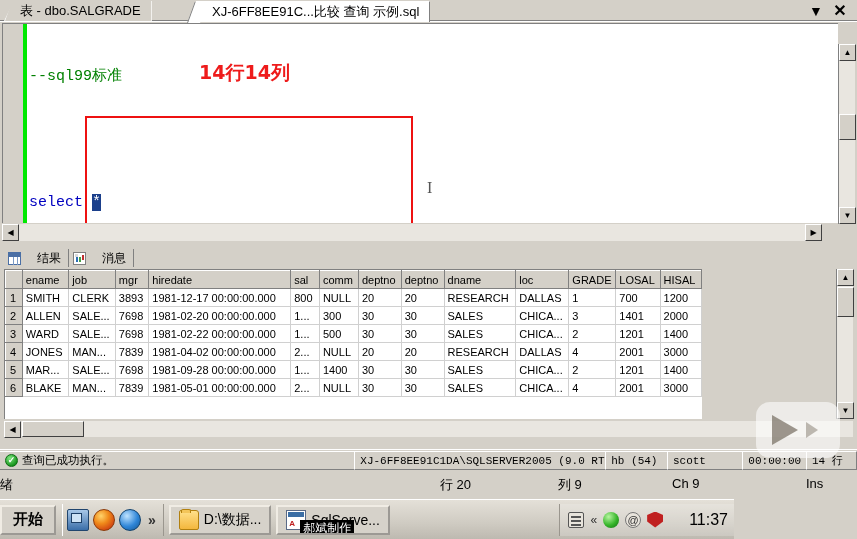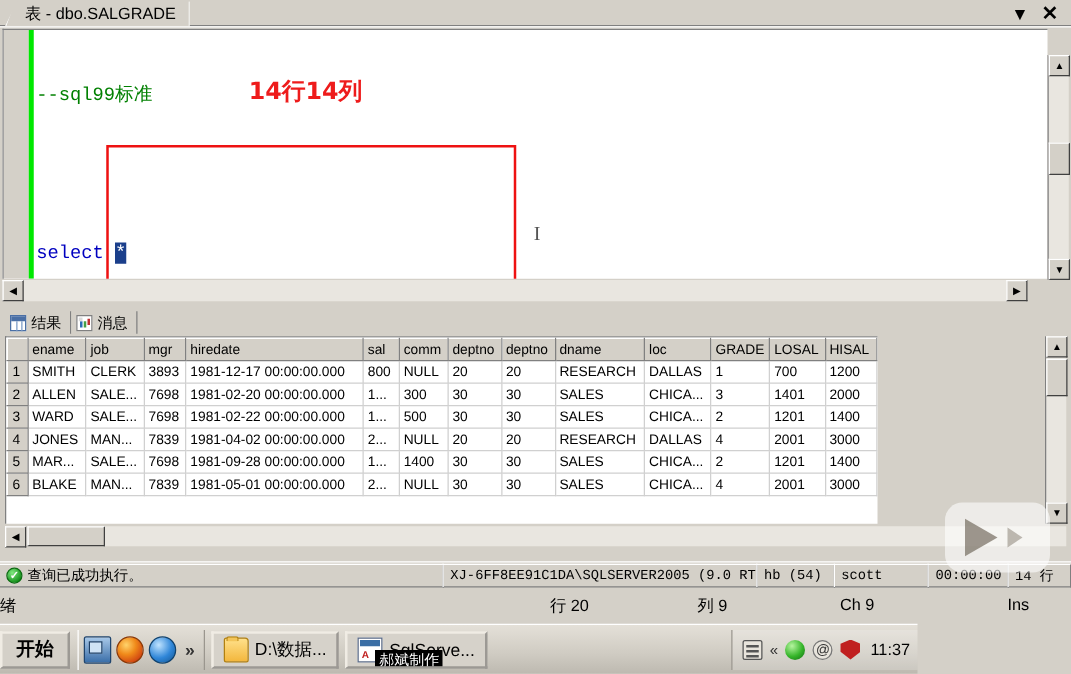--- a/index.html
+++ b/index.html
@@ -147,21 +147,21 @@
   
   .results-pane {
     position: absolute; left: 0; top: 246px; width: 857px; height: 198px;
     background: #d4d0c8;
   }
   .res-tabs {
     position: absolute; left: 4px; top: 2px; height: 19px;
     display: flex; align-items: flex-end;
   }
   .res-tab {
-    display: flex; align-items: center; gap: 4px;
+    display: flex; align-items: center; gap: 16px;
     height: 18px; padding: 0 7px 0 4px;
     font-size: 12px; color: #000;
     border-right: 1px solid #808080;
     background: #d4d0c8;
   }
   .res-tab .ico { width: 13px; height: 13px; display:inline-block; position: relative; }
   .ico-grid { background: #fff; border: 1px solid #4a6fa5; }
   .ico-grid::before {
     content:""; position:absolute; left:0; top:0; width:100%; height:4px; background:#4a6fa5;
   }
@@ -360,21 +360,21 @@
   }
   .ico-at {
     border-radius:50%; background:#e8e4dc; border:1px solid #777;
     display:flex; align-items:center; justify-content:center;
     font-size:11px; color:#333;
   }
   .ico-shield {
     background:#c02020;
     clip-path: polygon(50% 0, 100% 22%, 100% 62%, 50% 100%, 0 62%, 0 22%);
   }
-  .tray-time { font-size: 13px; color: #000; margin-left: 2px; }
+  .tray-time { font-size: 16px; color: #000; margin-left: 20px; }
   .tray-chev { font-size: 12px; color: #333; }
 
   
   .watermark {
     position: absolute; left: 662px; top: 510px;
     font-size: 17px; color: rgba(255,255,255,0.62);
     font-family: "DejaVu Sans", sans-serif;
     letter-spacing: 0.3px;
     text-shadow: 0 1px 0 rgba(0,0,0,0.10);
     pointer-events: none; white-space: nowrap;
@@ -404,20 +404,23 @@
   }
 </style>
 </head>
 <body>
 
 <div id="app">
 
   <div class="tabstrip">
     <div class="tab inactive">
       <span>表 - dbo.SALGRADE</span>
+    </div>
+    <div class="tab active">
+      <span>XJ-6FF8EE91C...比较 查询 示例.sql</span>
     </div>
     <div class="tabctl" id="tab-dropdown">▼</div>
     <div class="tabctl" id="tab-close">✕</div>
   </div>
 
   <div class="editor-pane">
     <div class="editor-inner">
       <div class="gutter-grey"></div>
       <div class="gutter-green"></div>
 

